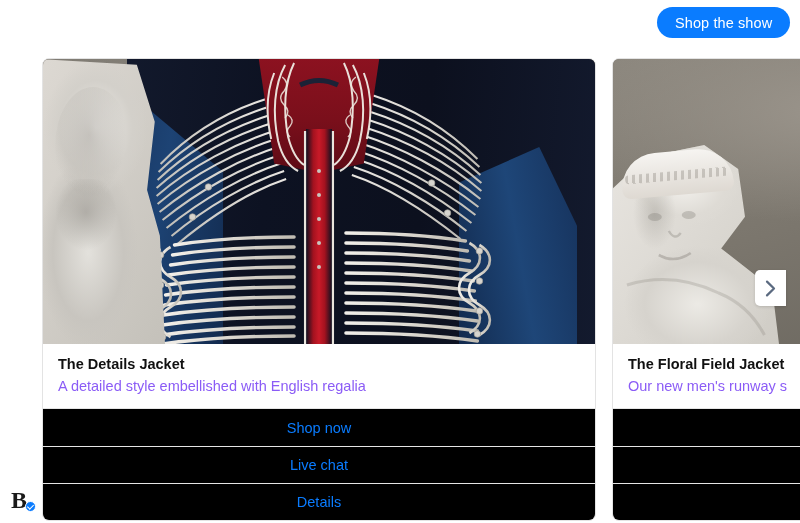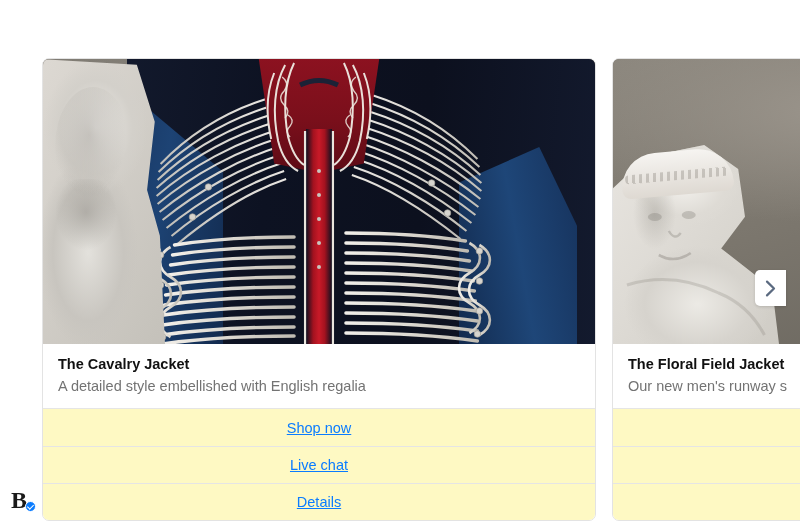--- a/index.html
+++ b/index.html
@@ -35,27 +35,27 @@
     overflow: hidden;
     display: flex; flex-direction: column;
   }
   .card-media { position: relative; width: 100%; height: 285px; overflow: hidden; background: #6a665f; }
   .card-text { padding: 11px 15px 12px 15px; }
   .card-title {
     font-size: 14.5px; font-weight: bold; color: #111111;
     white-space: nowrap; overflow: hidden; line-height: 19px;
   }
   .card-subtitle {
-    font-size: 14.5px; color: #737373; margin-top: 3px;
+    font-size: 14.5px; color: #8b5cf6; margin-top: 3px;
     white-space: nowrap; overflow: hidden; line-height: 19px;
   }
   .card-actions { border-top: 1px solid #e5e5e5; }
   .card-action {
     height: 37px; display: flex; align-items: center; justify-content: center;
-    color: #0a7cff; font-size: 14.5px; cursor: pointer; background: #fef9c3; text-decoration: underline;
+    color: #0a7cff; font-size: 14.5px; cursor: pointer; background: #000000;
   }
   .card-action + .card-action { border-top: 1px solid #e5e5e5; }
 
   
   .next-arrow {
     position: absolute; left: 755px; top: 270px;
     width: 31px; height: 36px;
     background: #ffffff;
     border-radius: 5px 0 0 5px;
     display: flex; align-items: center; justify-content: center;
@@ -178,20 +178,21 @@
     position: absolute; left: 12px; top: 112px; width: 104px; height: 9px;
     background: repeating-linear-gradient(90deg, rgba(130,125,117,.34) 0 3px, rgba(130,125,117,0) 3px 7px);
     transform: rotate(-5deg); border-radius: 4px;
   }
 </style>
 </head>
 <body>
 
 <div class="page">
 
+  <button class="shop-show-btn">Shop the show</button>
 
   <div class="carousel">
     <div class="carousel-track">
 
       <div class="card">
         <div class="card-media">
           <div class="art">
             <div class="bg-wall-1"></div>
             <div class="jacket-body"></div>
             <div class="shoulder-l"></div>
@@ -334,21 +335,21 @@
             </svg>
 
             <div class="bust-1">
               <div class="bust-1-face"></div>
               <div class="bust-1-beard"></div>
             </div>
           </div>
         </div>
 
         <div class="card-text">
-          <div class="card-title">The Cavalry Jacket</div>
+          <div class="card-title">The Details Jacket</div>
           <div class="card-subtitle">A detailed style embellished with English regalia</div>
         </div>
 
         <div class="card-actions">
           <div class="card-action">Shop now</div>
           <div class="card-action">Live chat</div>
           <div class="card-action">Details</div>
         </div>
       </div>
 

